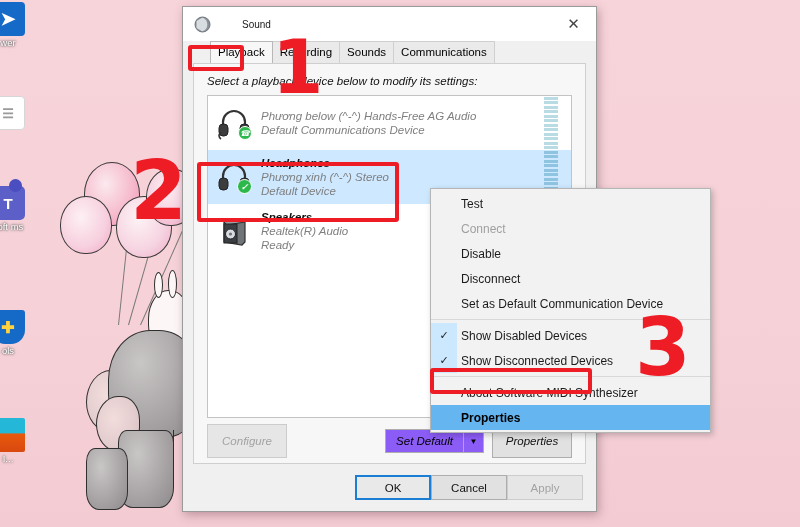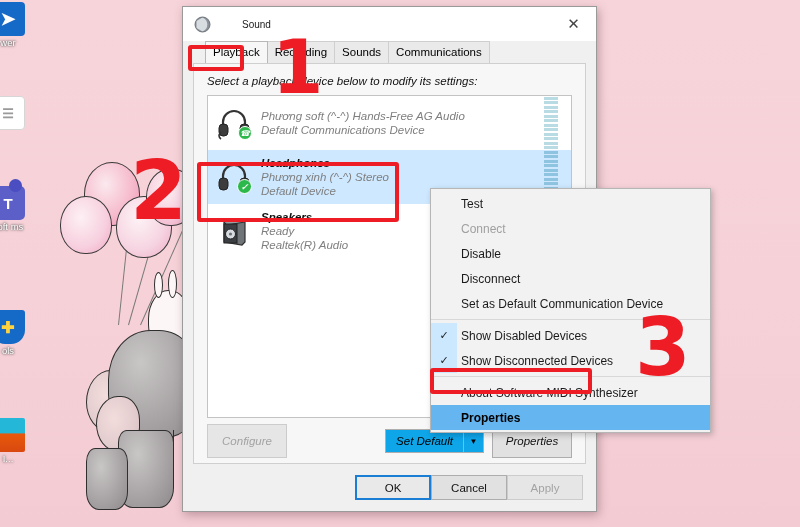--- a/index.html
+++ b/index.html
@@ -120,27 +120,26 @@
     width: 45px; height: 34px;
     display: flex; align-items: center; justify-content: center;
     font-size: 15px;
     color: #444;
     font-family: "DejaVu Sans", sans-serif;
   }
 
   
   .tabstrip {
     display: flex;
-    padding-left: 16px;
+    padding-left: 27px;
     height: 22px;
     background: #f0f0f0;
     flex: none;
     position: relative;
     z-index: 3;
-    margin-left: 6px;
   }
   .tab {
     font-size: 11.5px;
     color: #000;
     padding: 3px 7px 3px 7px;
     border: 1px solid #cfcfcf;
     border-bottom: none;
     background: #eaeaea;
     line-height: 15px;
     margin-right: -1px;
@@ -240,21 +239,21 @@
     border: 1px solid #adadad;
     color: #111;
     display: flex; align-items: center; justify-content: center;
     font-family: "Liberation Sans", sans-serif;
   }
   .btn.disabled { color: #a3a3a3; border-color: #cccccc; background: #e6e6e6; }
   .btn.default { border: 2px solid #1a7fd4; background: #e9e9e9; }
   .split {
     display: flex; height: 24px;
     border: 1px solid #adadad;
-    background: #0ea5e9;
+    background: #8b5cf6;
   }
   .split .main {
     padding: 0 10px;
     font-size: 11.5px;
     display: flex; align-items: center;
   }
   .split .arrow {
     width: 20px;
     border-left: 1px solid #adadad;
     display: flex; align-items: center; justify-content: center;
@@ -425,21 +424,21 @@
             <path d="M7 21 V17 a11 11 0 0 1 22 0 V21" fill="none" stroke="#333" stroke-width="2.2"></path>
             <rect x="3" y="19" width="9" height="12" rx="4" fill="#3d3d3d" stroke="#222" stroke-width="1"></rect>
             <rect x="24" y="19" width="9" height="12" rx="4" fill="#3d3d3d" stroke="#222" stroke-width="1"></rect>
             <path d="M5 27 q-4 4 0 7" fill="none" stroke="#333" stroke-width="1.6"></path>
           </svg>
           <span style="position:absolute;right:0px;bottom:1px;width:14px;height:14px;border-radius:50%;background:#2cb84a;border:1.5px solid #fff;display:flex;align-items:center;justify-content:center;">
             <span style="color:#fff;font-size:8px;">☎</span>
           </span>
         </div>
         <div class="devtext">
-          <div class="dev-sub">Phương soft (^-^) Hands-Free AG Audio</div>
+          <div class="dev-sub">Phương below (^-^) Hands-Free AG Audio</div>
           <div class="dev-sub">Default Communications Device</div>
         </div>
         <div class="meter">
           <i></i>
             <i></i>
             <i></i>
             <i></i>
             <i></i>
             <i></i>
             <i></i>
@@ -488,22 +487,22 @@
           <svg width="36" height="36" viewBox="0 0 36 36">
             <path d="M8 9 L26 6 L29 9 L29 29 L26 32 L8 29 Z" fill="#6f7479" stroke="#2f2f2f" stroke-width="1.2"></path>
             <path d="M8 9 L26 6 L29 9 L11 12 Z" fill="#9ba0a5" stroke="#2f2f2f" stroke-width="1"></path>
             <rect x="8" y="11" width="13" height="19" fill="#3b3f43" stroke="#222" stroke-width="1"></rect>
             <circle cx="14.5" cy="21" r="5" fill="#d8dce0" stroke="#222" stroke-width="1"></circle>
             <circle cx="14.5" cy="21" r="1.6" fill="#6d7276"></circle>
           </svg>
         </div>
         <div class="devtext">
           <div class="dev-name">Speakers</div>
+          <div class="dev-sub">Realtek(R) Audio</div>
           <div class="dev-sub">Ready</div>
-          <div class="dev-sub">Realtek(R) Audio</div>
         </div>
         <div class="meter"></div>
       </div>
 
       <div class="devlist-scroll"></div>
     </div>
 
     <div class="actionrow">
       <div class="btn disabled">Configure</div>
       <div style="flex:1"></div>

